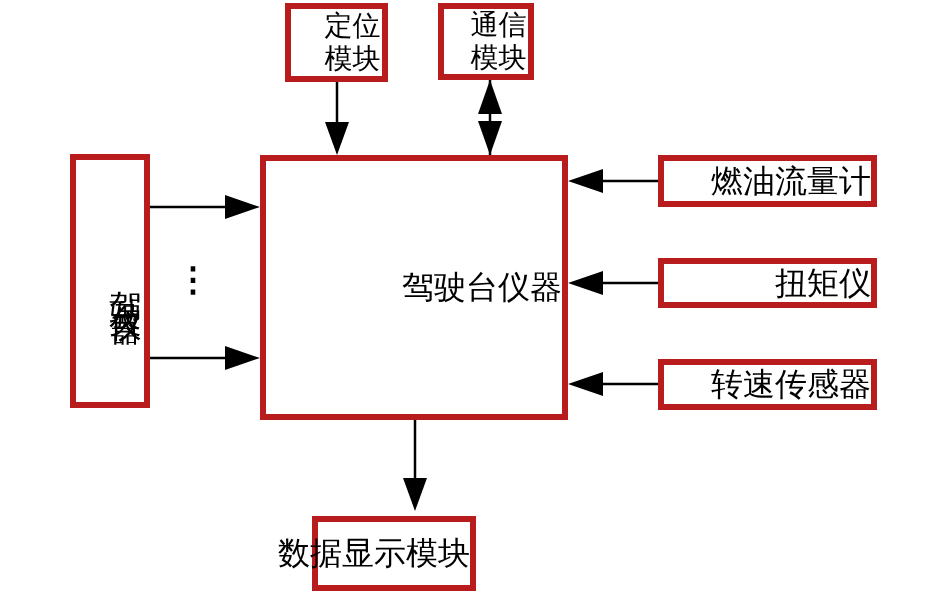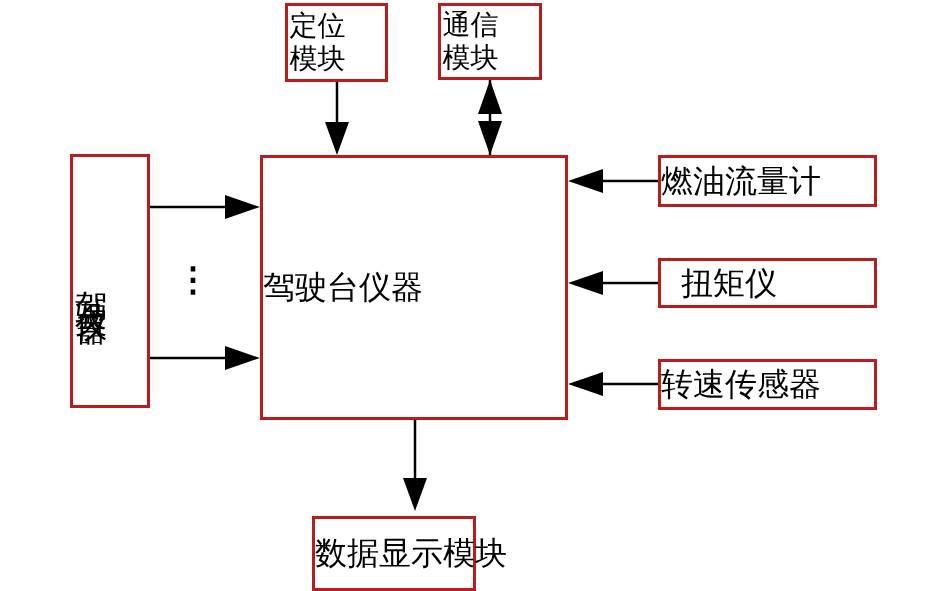--- a/index.html
+++ b/index.html
@@ -7,25 +7,25 @@
     position:relative;
     width:945px;height:591px;
     background:#ffffff;
     font-family:"Liberation Serif","DejaVu Serif",serif;
     overflow:hidden;
   }
   .wires{position:absolute;left:0;top:0;width:945px;height:591px;}
   .node{
     position:absolute;
     box-sizing:border-box;
-    border:3px solid #b91c1c;
+    border:6px solid #b91c1c;
     background:#ffffff;
     display:flex;
     align-items:center;
-    justify-content:flex-start;
+    justify-content:flex-end;
     color:#000;
   }
   .lbl{
     font-size:32px;
     line-height:1.15;
     text-align:center;
     white-space:nowrap;
   }
   .two-line{
     display:inline-block;
@@ -97,21 +97,21 @@
     <g>
       <line x1="415" y1="420" x2="415" y2="482" stroke="#000" stroke-width="2.5"></line>
       <polygon points="403,478 427,478 415,511" fill="#000"></polygon>
     </g>
   </svg>
 
   <div class="node" style="left:285px;top:3px;width:103px;height:79px;">
     <span class="lbl two-line">定位模块</span>
   </div>
 
-  <div class="node" style="left:438px;top:3px;width:104px;height:77px;">
+  <div class="node" style="left:438px;top:3px;width:96px;height:77px;">
     <span class="lbl two-line">通信模块</span>
   </div>
 
   <div class="node" style="left:70px;top:154px;width:80px;height:254px;">
     <span class="lbl vertical">驾驶台仪器</span>
   </div>
 
   <div class="node" style="left:260px;top:155px;width:308px;height:265px;">
     <span class="lbl">驾驶台仪器</span>
   </div>

